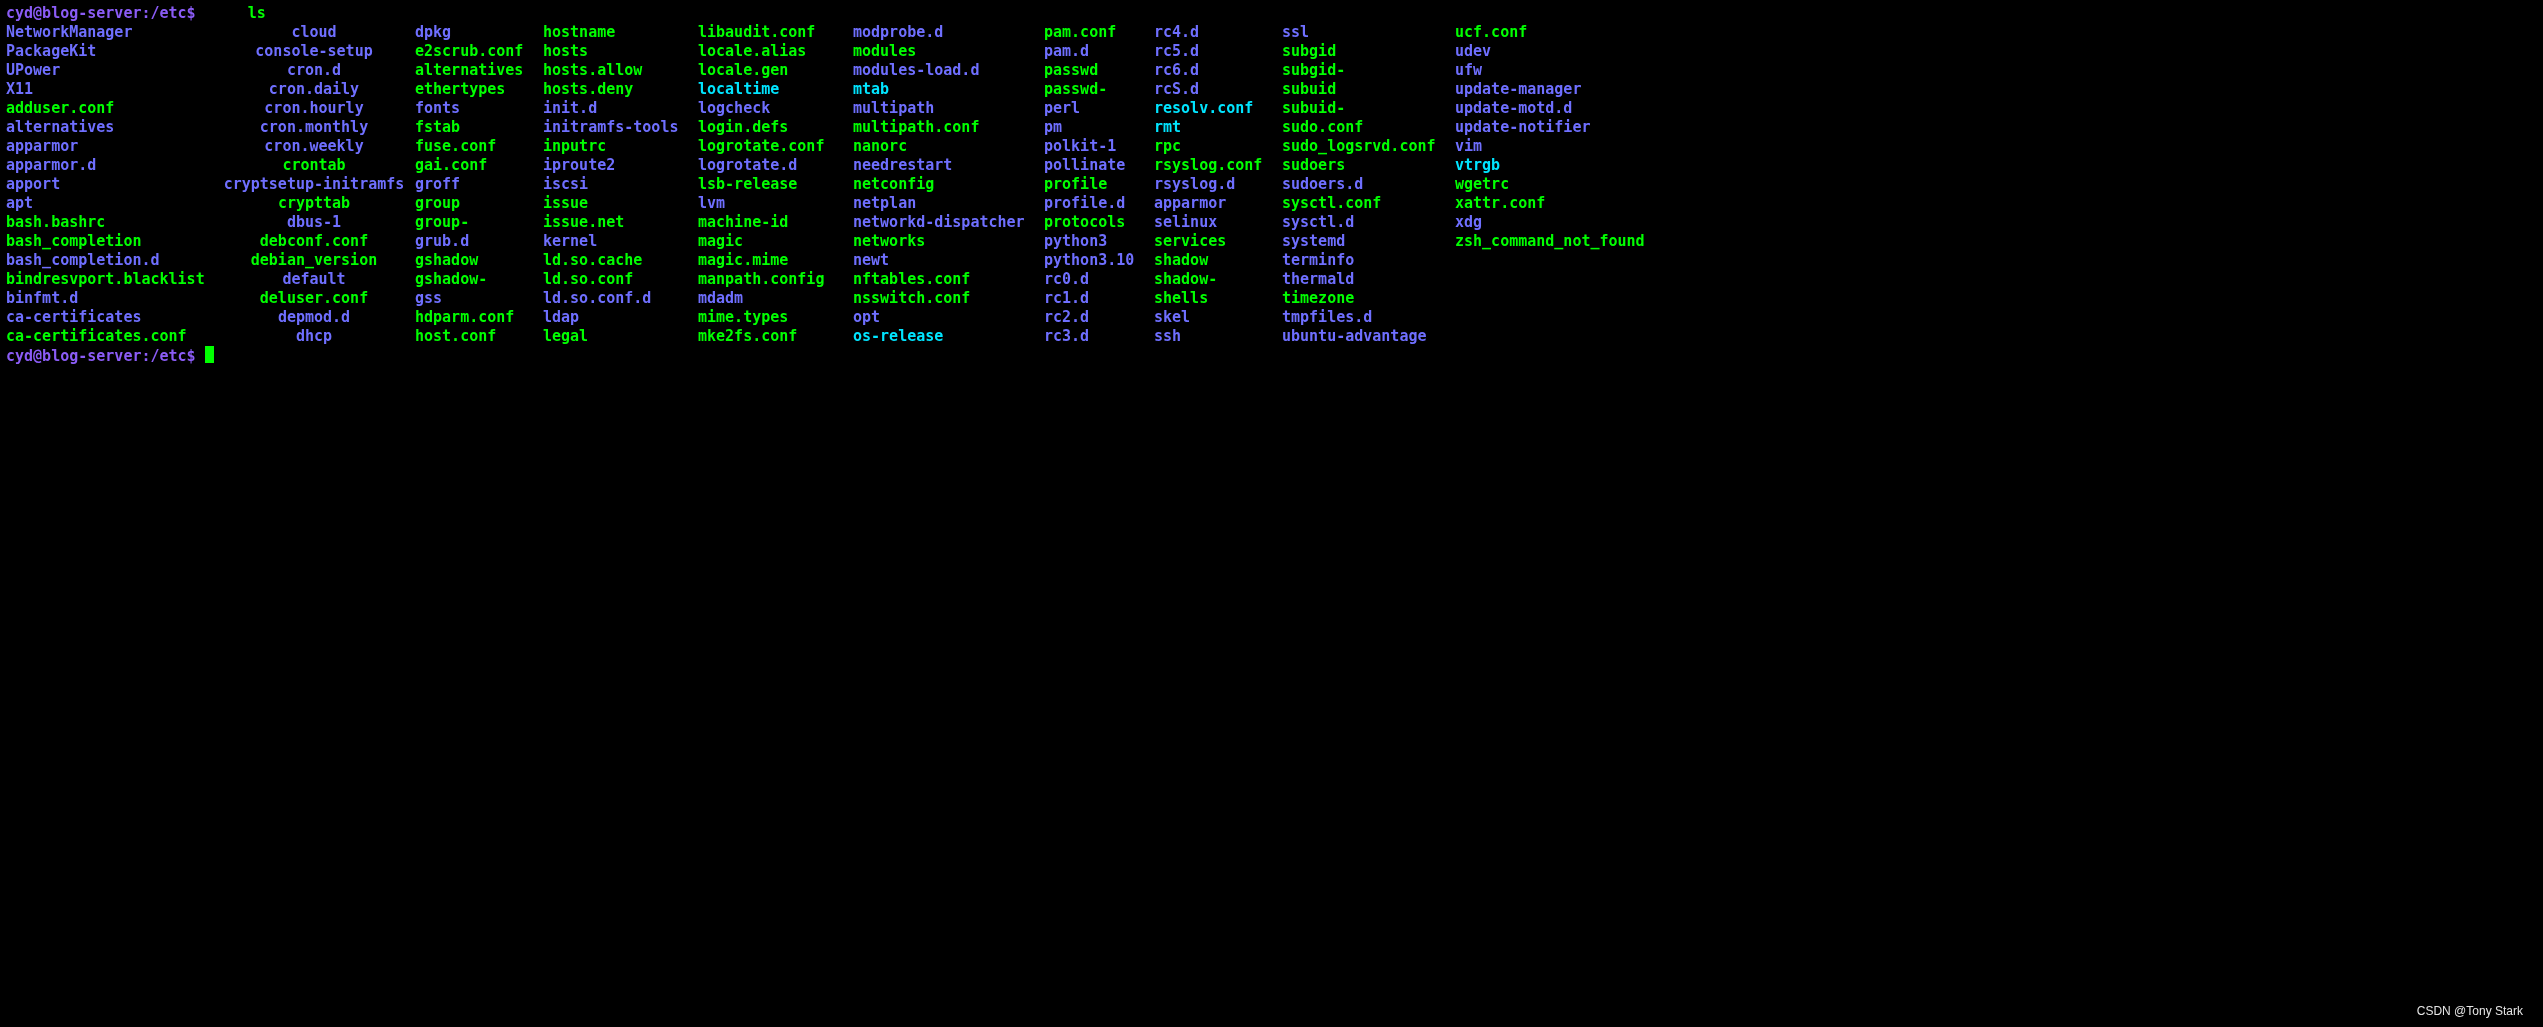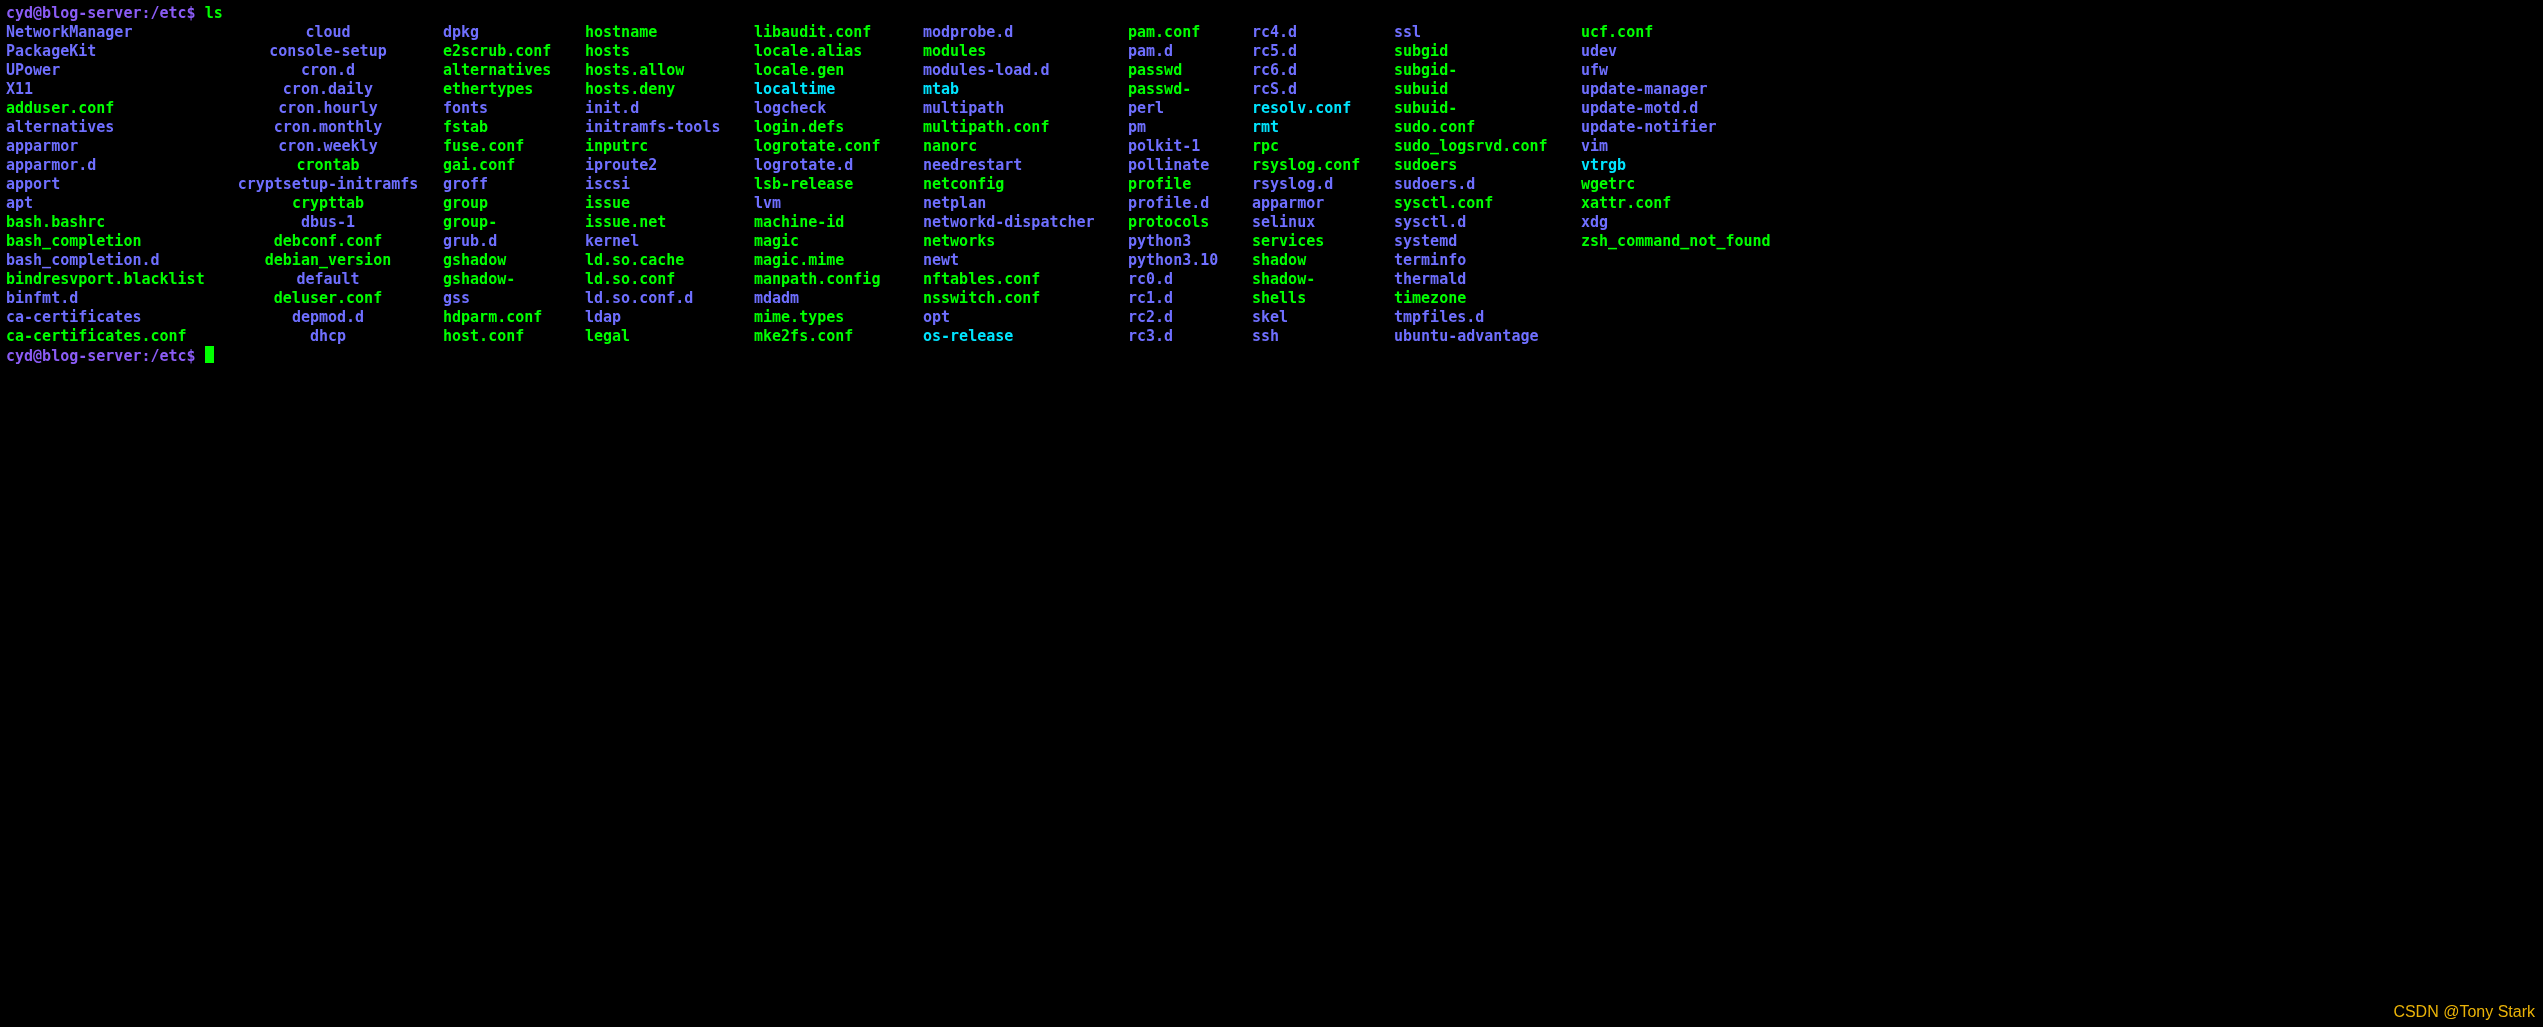--- a/index.html
+++ b/index.html
@@ -11,44 +11,44 @@
       font-weight: bold;
       color: #fff;
       width: 2543px;
       height: 1027px;
       padding: 4px 6px;
       position: relative;
       overflow: hidden;
     }
     .prompt-line { white-space: pre; }
     .prompt-user { color: #8b5cf6; }
-    .prompt-cmd  { color: #00ff00; }
+    .prompt-cmd  { color: #00ff00; margin-left: 43px; }
     .listing {
       display: flex;
-      gap: 16px;
+      gap: 2px;
     }
     .col { display: flex; flex-direction: column; }
     .entry { white-space: pre; }
     .dir     { color: #6f6fff; }          
     .file    { color: #00ff00; }          
     .link    { color: #00e5ff; }          
     .cursor {
       display: inline-block;
       width: 9px;
       height: 17px;
       background: #00ff00;
       vertical-align: -2px;
     }
     .watermark {
       position: absolute;
       bottom: 6px;
-      right: 8px;
-      color: #eab308;
+      right: 20px;
+      color: #e5e5e5;
       font-weight: normal;
-      font-size: 16px;
+      font-size: 12px;
       font-family: Arial, sans-serif;
     }
   </style>
 </head>
 <body>
 
 <div class="prompt-line"><span class="prompt-user">cyd@blog-server:/etc$</span> <span class="prompt-cmd">ls</span></div>
 
 <div class="listing" id="listing">
     <div class="col" style="width: 207px;">

